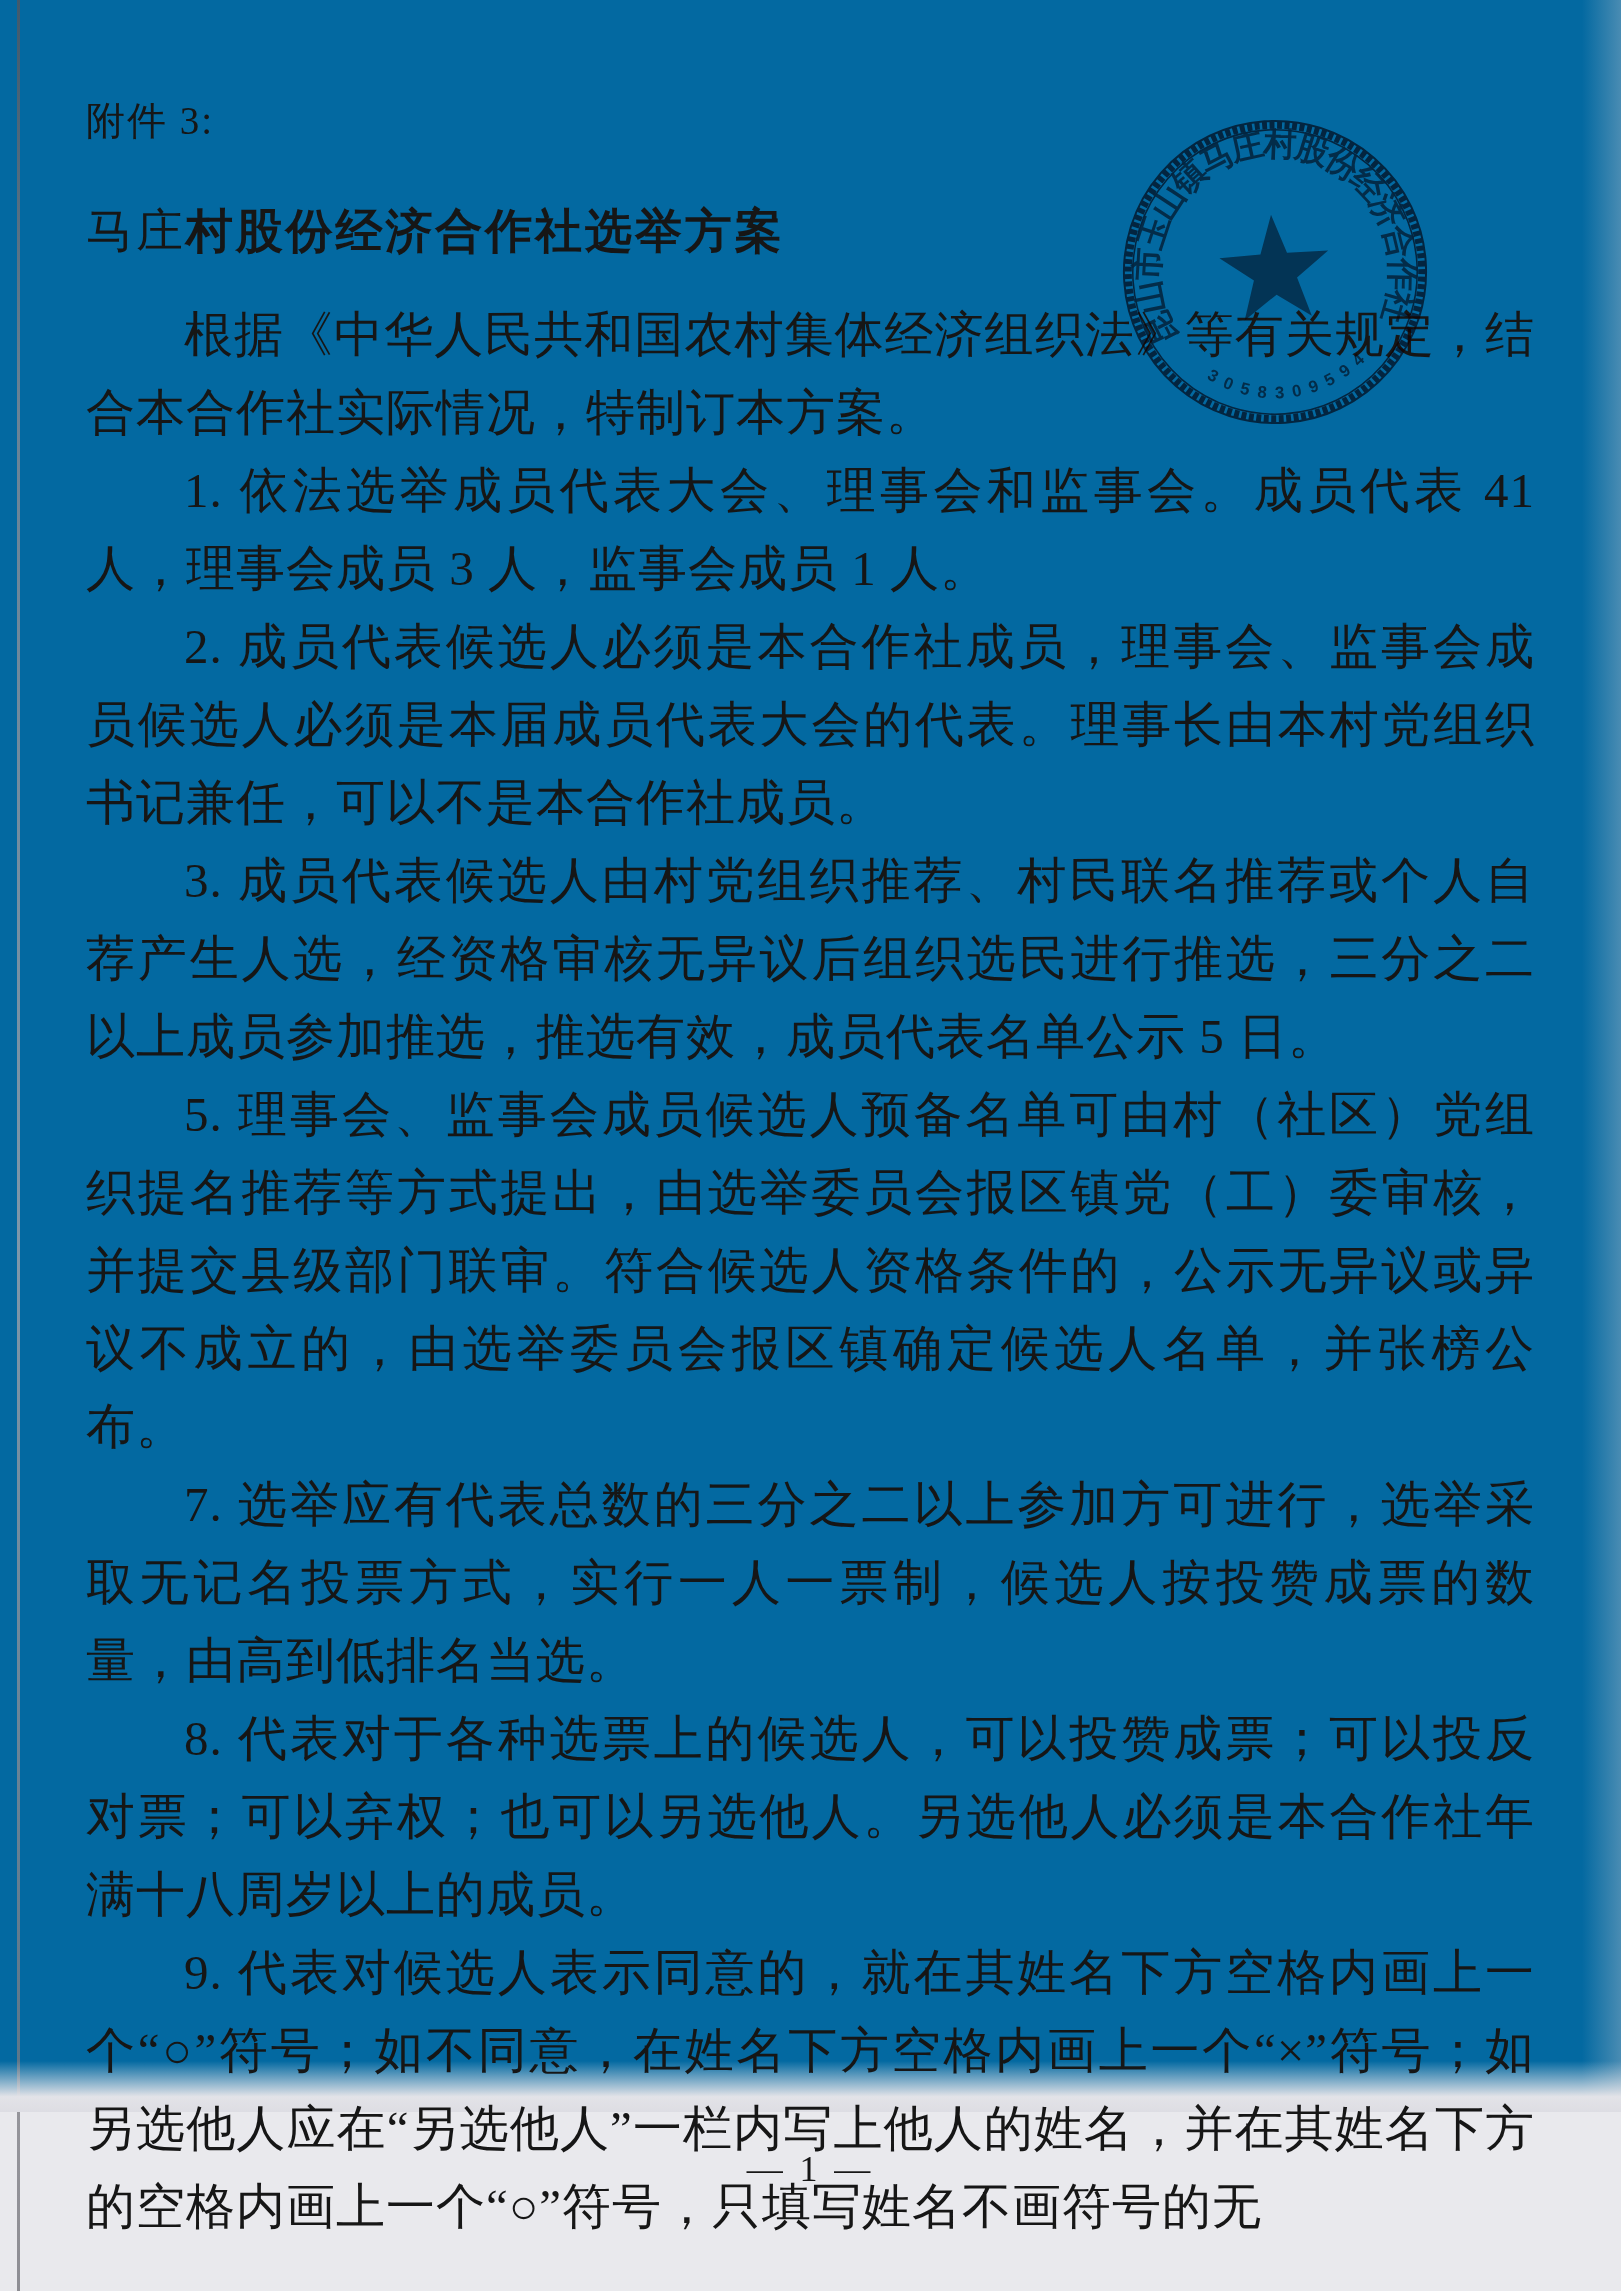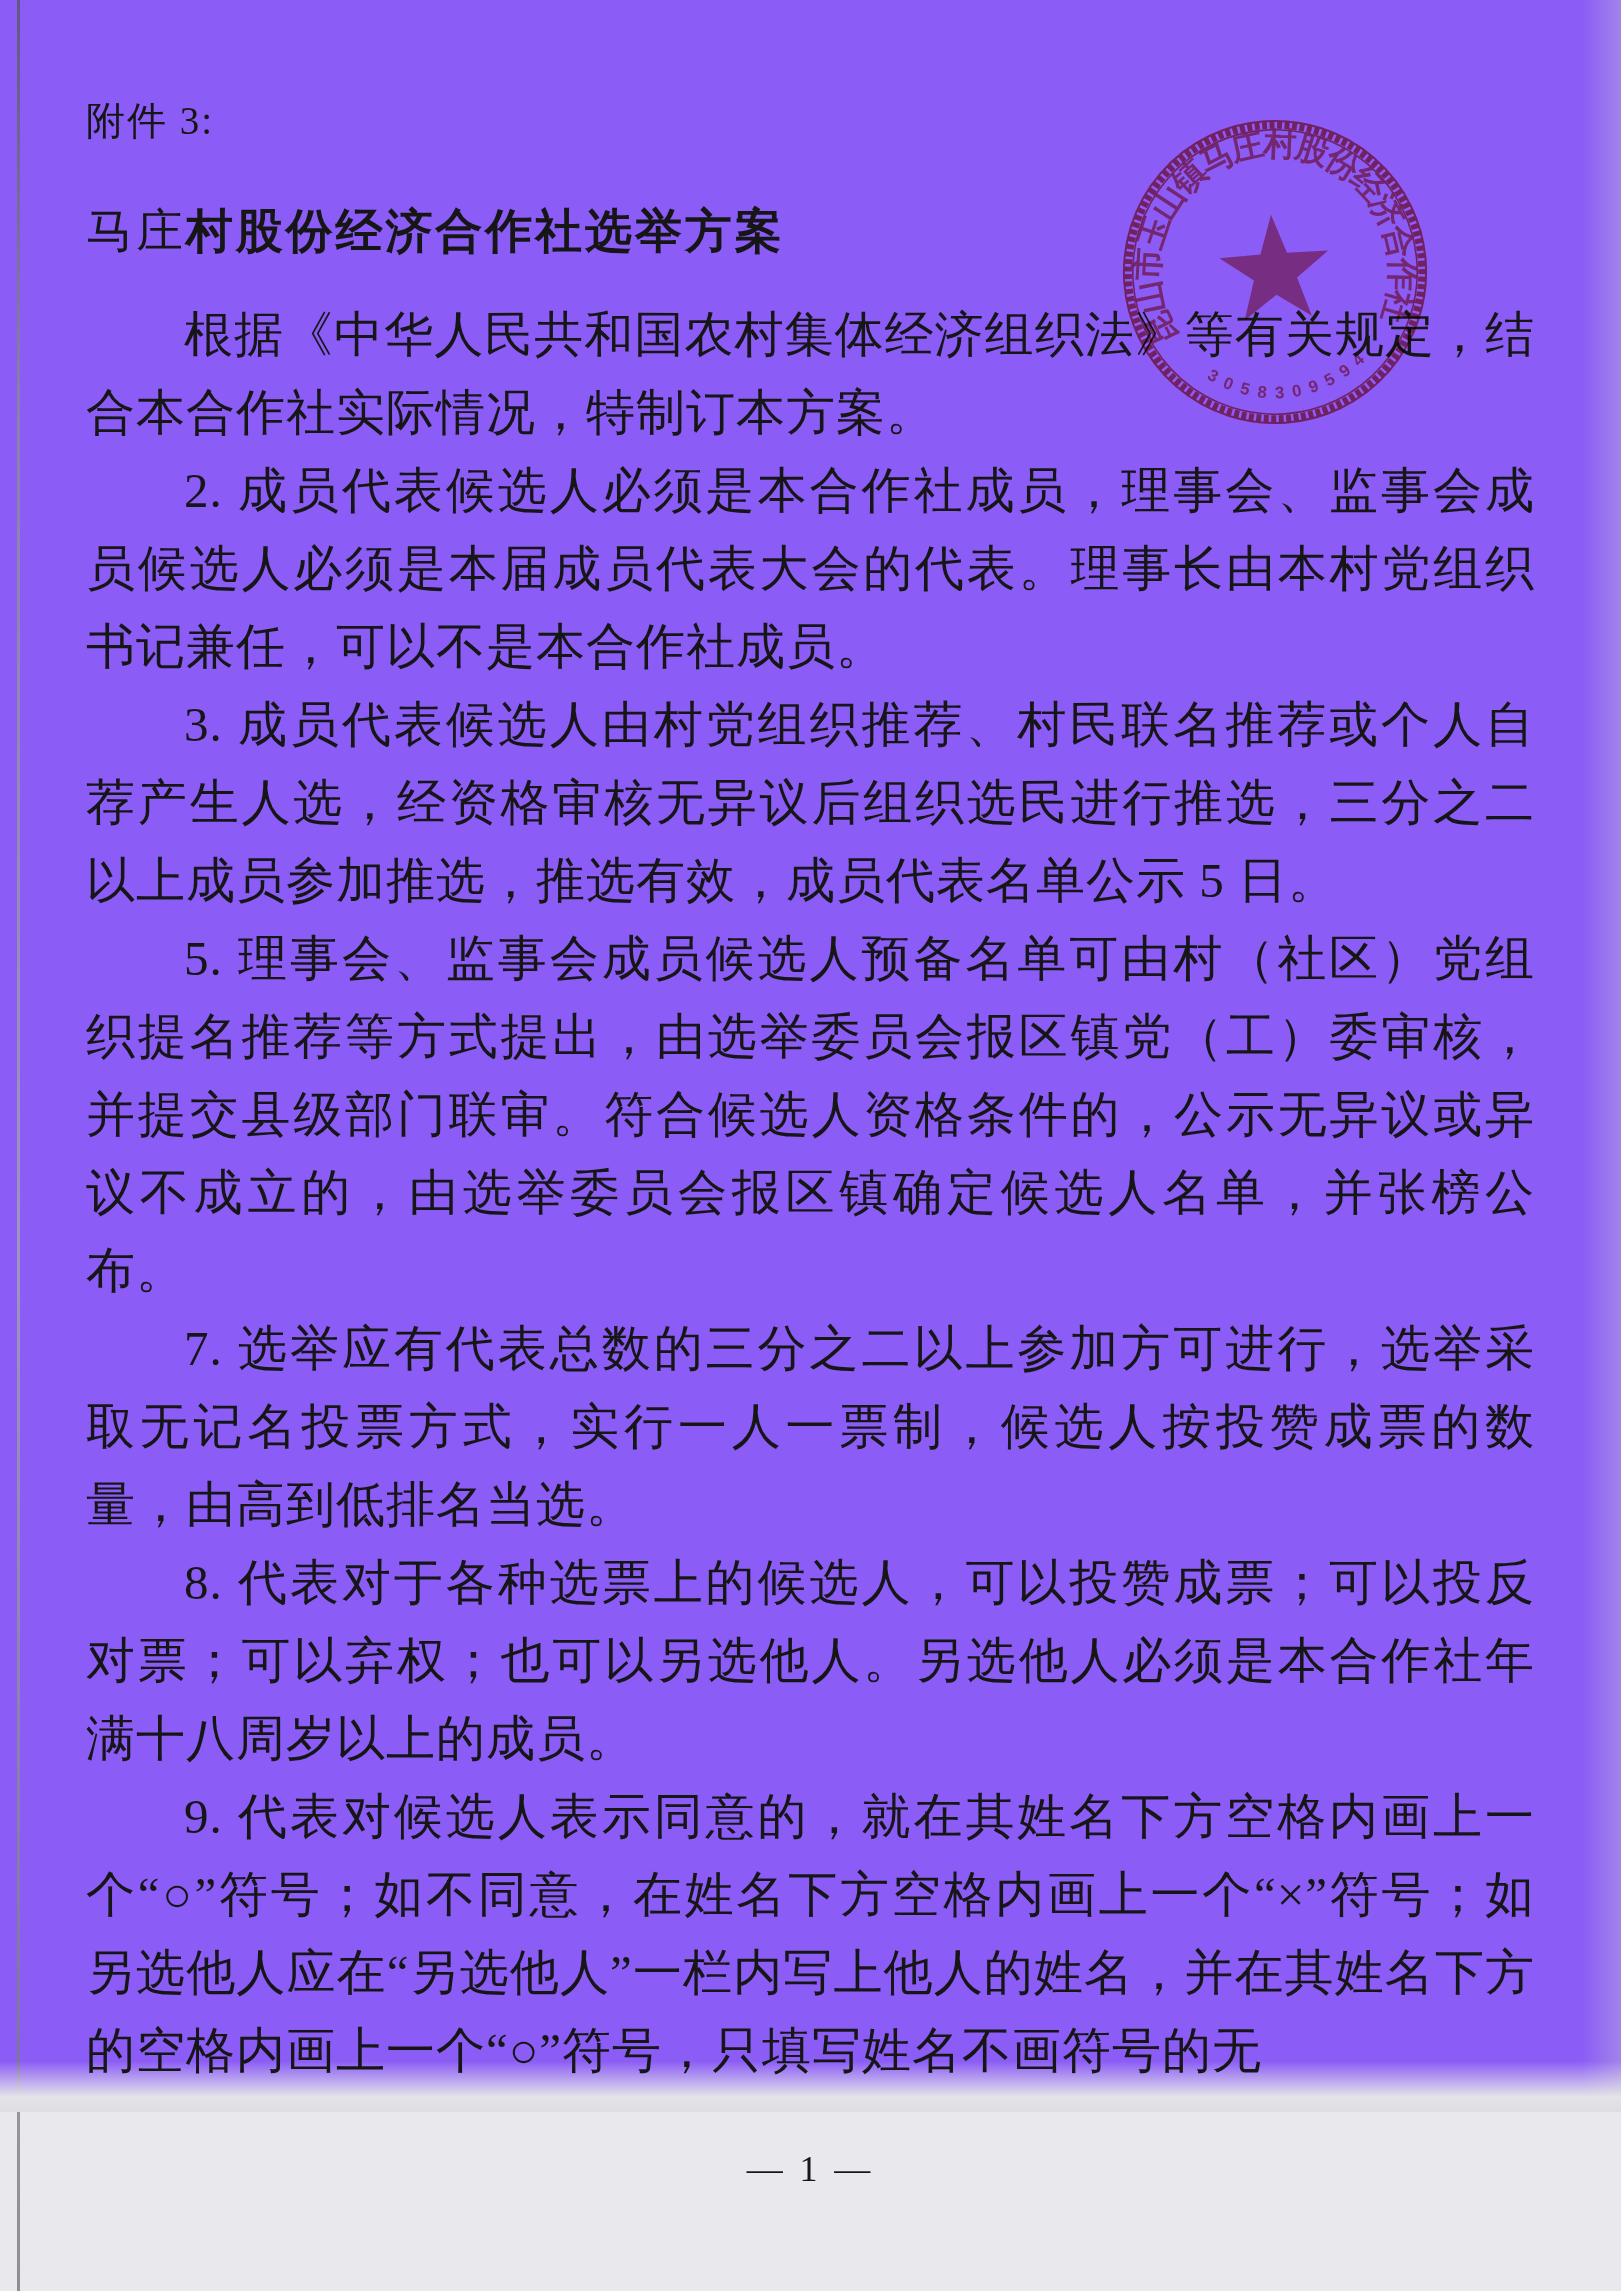--- a/index.html
+++ b/index.html
@@ -5,21 +5,21 @@
   html,body { margin:0; padding:0; }
   body {
     width:1621px; height:2292px;
     background:#e9e9ed;
     font-family:"Liberation Serif", serif;
     overflow:hidden;
   }
   .page {
     position:relative;
     width:1621px; height:2112px;
-    background:#8b5cf6;
+    background:#0369a1;
     color:#161616;
   }
   
   .scan-line-left {
     position:absolute; left:16.7px; top:0; width:2.9px; height:2292px;
     background:linear-gradient(180deg,#55555c 0%,#8b8b92 18%,#a7a7ad 55%,#6f6f76 100%);
     opacity:.75;
   }
   .scan-band-bottom {
     position:absolute; left:0; bottom:0; width:100%; height:51px;
@@ -90,20 +90,21 @@
 
   <div class="content">
     <div class="attachment-label">附件 3:</div>
 
     <div class="doc-title">
       <span class="t-village">马庄</span><span class="t-rest">村股份经济合作社选举方案</span>
     </div>
 
     <div class="para-list">
         <p class="body-para">根据《中华人民共和国农村集体经济组织法》等有关规定，结合本合作社实际情况，特制订本方案。</p>
+        <p class="body-para">1. 依法选举成员代表大会、理事会和监事会。成员代表 41 人，理事会成员 3 人，监事会成员 1 人。</p>
         <p class="body-para">2. 成员代表候选人必须是本合作社成员，理事会、监事会成员候选人必须是本届成员代表大会的代表。理事长由本村党组织书记兼任，可以不是本合作社成员。</p>
         <p class="body-para">3. 成员代表候选人由村党组织推荐、村民联名推荐或个人自荐产生人选，经资格审核无异议后组织选民进行推选，三分之二以上成员参加推选，推选有效，成员代表名单公示 5 日。</p>
         <p class="body-para">5. 理事会、监事会成员候选人预备名单可由村（社区）党组织提名推荐等方式提出，由选举委员会报区镇党（工）委审核，并提交县级部门联审。符合候选人资格条件的，公示无异议或异议不成立的，由选举委员会报区镇确定候选人名单，并张榜公布。</p>
         <p class="body-para">7. 选举应有代表总数的三分之二以上参加方可进行，选举采取无记名投票方式，实行一人一票制，候选人按投赞成票的数量，由高到低排名当选。</p>
         <p class="body-para">8. 代表对于各种选票上的候选人，可以投赞成票；可以投反对票；可以弃权；也可以另选他人。另选他人必须是本合作社年满十八周岁以上的成员。</p>
         <p class="body-para">9. 代表对候选人表示同意的，就在其姓名下方空格内画上一个“○”符号；如不同意，在姓名下方空格内画上一个“×”符号；如另选他人应在“另选他人”一栏内写上他人的姓名，并在其姓名下方的空格内画上一个“○”符号，只填写姓名不画符号的无</p>
       </div>
   </div>
 
   <div class="stamp">

